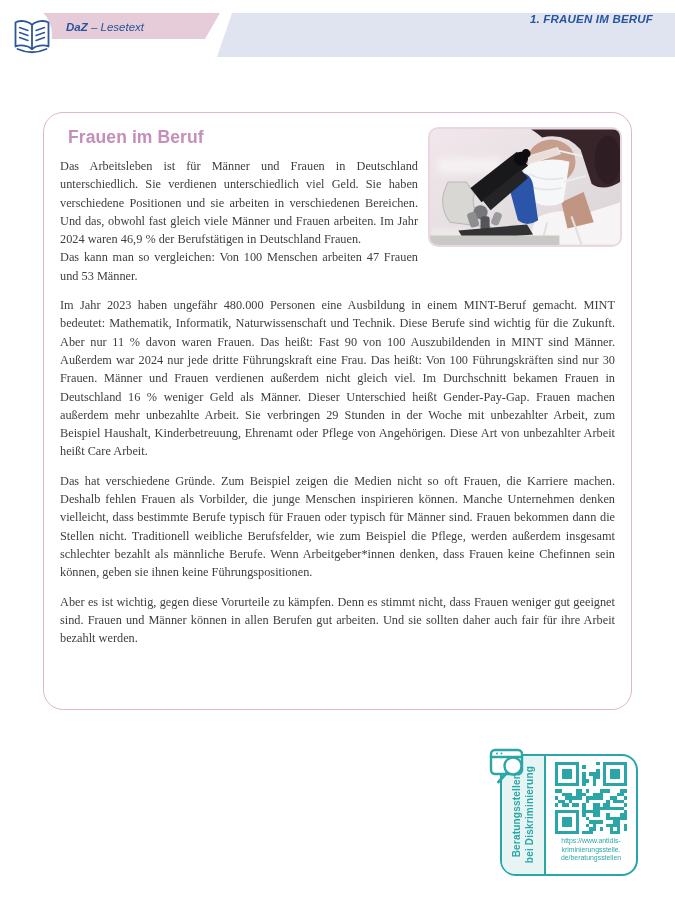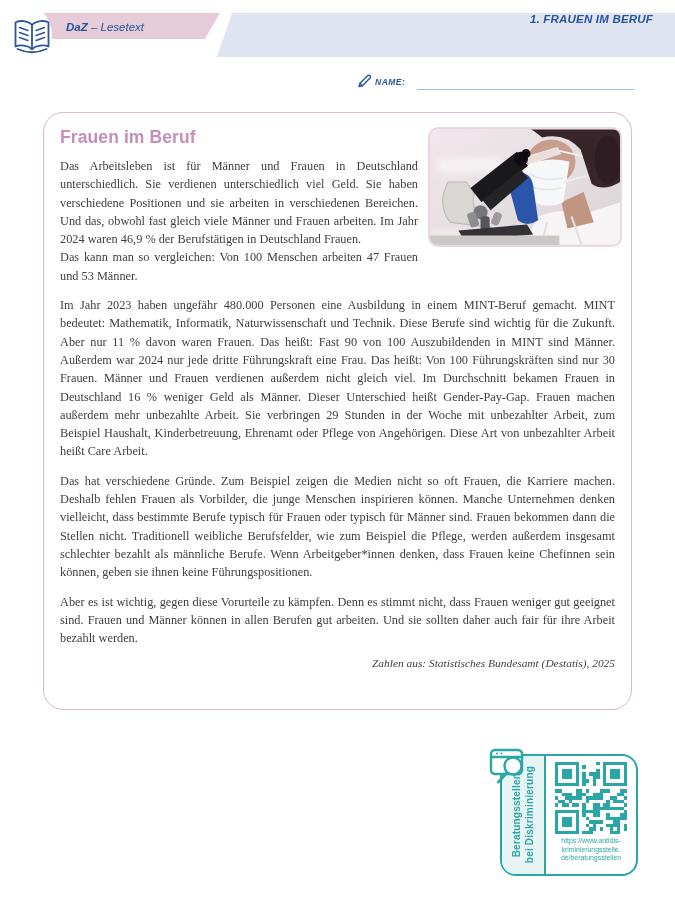--- a/index.html
+++ b/index.html
@@ -24,21 +24,21 @@
   .name-row svg{position:absolute;left:357px;top:3px;}
   .name-label{position:absolute;left:375px;top:7px;font-size:8.5px;font-weight:bold;
     font-style:italic;color:#2a569d;letter-spacing:.5px;}
   .name-input{position:absolute;left:417px;top:-2px;width:213px;height:19px;border:none;outline:none;
     background:transparent;border-bottom:1.6px solid #a3bcdb;font-size:11px;color:#27549c;
     font-family:inherit;}
 
   
   .sheet{position:absolute;left:43px;top:112px;width:589px;min-height:598px;box-sizing:border-box;
     border:1.6px solid #ddb6d0;border-radius:20px;padding:14px 16px 10px;background:#fff;}
-  .sheet h1{margin:0 0 9px;font-size:17.5px;font-weight:bold;color:#c48fb9;letter-spacing:.1px;}
+  .sheet h1{margin:0 8px 9px;font-size:17.5px;font-weight:bold;color:#c48fb9;letter-spacing:.1px;}
   .sheet p{margin:11px 0 0;font-size:12.3px;line-height:18.3px;color:#3e3e3e;
     text-align:justify;hyphens:auto;font-family:Liberation Serif, serif;-webkit-hyphens:auto;}
   .sheet p.intro{width:358px;}
   .sheet p.intro.first{margin-top:0;}
   .sheet p.intro.cont{margin-top:0;}
   .source{font-style:italic;text-align:right !important;font-size:11.4px !important;margin-top:7px !important;}
   .photo{position:absolute;top:14px;right:9px;width:190px;height:116px;margin:0;
     border:2px solid #ead7e3;border-radius:10px;overflow:hidden;background:#e9e2e6;}
 
   
@@ -70,28 +70,20 @@
       <svg width="40" height="38" viewBox="0 0 40 36" fill="none" stroke="#2a569d" stroke-width="1.8" stroke-linejoin="round" stroke-linecap="round">
         <path d="M20 7 C16 2.5 7 2 3.5 4.5 V28.5 C8 26.5 16 27.5 20 31 C24 27.5 32 26.5 36.5 28.5 V4.5 C33 2 24 2.5 20 7 Z"></path>
         <path d="M20 7 V31"></path>
         <path d="M7.5 9.5 L16 12.5 M7.5 14.5 L16 17.5 M7.5 19.5 L16 22.5" stroke-width="1.4"></path>
         <path d="M32.5 9.5 L24 12.5 M32.5 14.5 L24 17.5 M32.5 19.5 L24 22.5" stroke-width="1.4"></path>
         <path d="M5.5 31 Q20 37.5 34.5 31"></path>
       </svg>
     </div>
   </header>
 
-  <div class="name-row">
-    <svg width="15" height="16" viewBox="0 0 15 15" fill="none" stroke="#2a569d" stroke-width="1.4" stroke-linejoin="round" stroke-linecap="round">
-      <path d="M2 13 L3 9.8 L10.6 2.2 A1.7 1.7 0 0 1 13 4.6 L5.4 12.2 Z"></path>
-      <path d="M3 9.8 L5.4 12.2"></path>
-    </svg>
-    <span class="name-label">NAME:</span>
-    <input class="name-input" type="text" value="" style="">
-  </div>
 
   <section class="sheet">
     <h1>Frauen im Beruf</h1>
 
     <figure class="photo" aria-label="Frau mit Schutzbrille und Maske arbeitet am Mikroskop">
       <svg width="190" height="116" viewBox="0 0 188 114">
         <defs>
           <linearGradient id="pbg" x1="0" y1="0" x2="1" y2="1">
             <stop offset="0" stop-color="#f2e7ec"></stop>
               <stop offset=".5" stop-color="#e6dfe2"></stop>
@@ -134,21 +126,20 @@
         <polygon points="28,100 96,94 102,104 34,110" fill="#333336"></polygon>
         <rect x="-2" y="105" width="130" height="10" fill="#c9c8c5"></rect>
       </svg>
     </figure>
 
     <p class="intro first">Das Arbeitsleben ist für Männer und Frauen in Deutschland unterschiedlich. Sie verdienen unterschiedlich viel Geld. Sie haben verschiedene Positionen und sie arbeiten in verschiedenen Bereichen. Und das, obwohl fast gleich viele Männer und Frauen arbeiten. Im Jahr 2024 waren 46,9 % der Berufstätigen in Deutschland Frauen.</p>
     <p class="intro cont">Das kann man so vergleichen: Von 100 Menschen arbeiten 47 Frauen und 53 Männer.</p>
     <p>Im Jahr 2023 haben ungefähr 480.000 Personen eine Ausbildung in einem MINT-Beruf gemacht. MINT bedeutet: Mathematik, Informatik, Naturwissenschaft und Technik. Diese Berufe sind wichtig für die Zukunft. Aber nur 11 % davon waren Frauen. Das heißt: Fast 90 von 100 Auszubildenden in MINT sind Männer. Außerdem war 2024 nur jede dritte Führungskraft eine Frau. Das heißt: Von 100 Führungskräften sind nur 30 Frauen. Männer und Frauen verdienen außerdem nicht gleich viel. Im Durchschnitt bekamen Frauen in Deutschland 16 % weniger Geld als Männer. Dieser Unterschied heißt Gender-Pay-Gap. Frauen machen außerdem mehr unbezahlte Arbeit. Sie verbringen 29 Stunden in der Woche mit unbezahlter Arbeit, zum Beispiel Haushalt, Kinderbetreuung, Ehrenamt oder Pflege von Angehörigen. Diese Art von unbezahlter Arbeit heißt Care Arbeit.</p>
     <p>Das hat verschiedene Gründe. Zum Beispiel zeigen die Medien nicht so oft Frauen, die Karriere machen. Deshalb fehlen Frauen als Vorbilder, die junge Menschen inspirieren können. Manche Unternehmen denken vielleicht, dass bestimmte Berufe typisch für Frauen oder typisch für Männer sind. Frauen bekommen dann die Stellen nicht. Traditionell weibliche Berufsfelder, wie zum Beispiel die Pflege, werden außerdem insgesamt schlechter bezahlt als männliche Berufe. Wenn Arbeitgeber*innen denken, dass Frauen keine Chefinnen sein können, geben sie ihnen keine Führungspositionen.</p>
     <p>Aber es ist wichtig, gegen diese Vorurteile zu kämpfen. Denn es stimmt nicht, dass Frauen weniger gut geeignet sind. Frauen und Männer können in allen Berufen gut arbeiten. Und sie sollten daher auch fair für ihre Arbeit bezahlt werden.</p>
-    <p class="source">Zahlen aus: Statistisches Bundesamt (Destatis), 2025</p>
   </section>
 
   <aside class="qr-panel">
     <div class="qr-side">
       <span class="vlabel">Beratungsstellen</span>
       <span class="vlabel">bei Diskriminierung</span>
     </div>
     <div class="qr-main">
       <svg class="qr-code" viewBox="0 0 21 21" fill="#2ba6a6" shape-rendering="crispEdges">
           <rect x="12" y="0" width="1" height="1"></rect>

